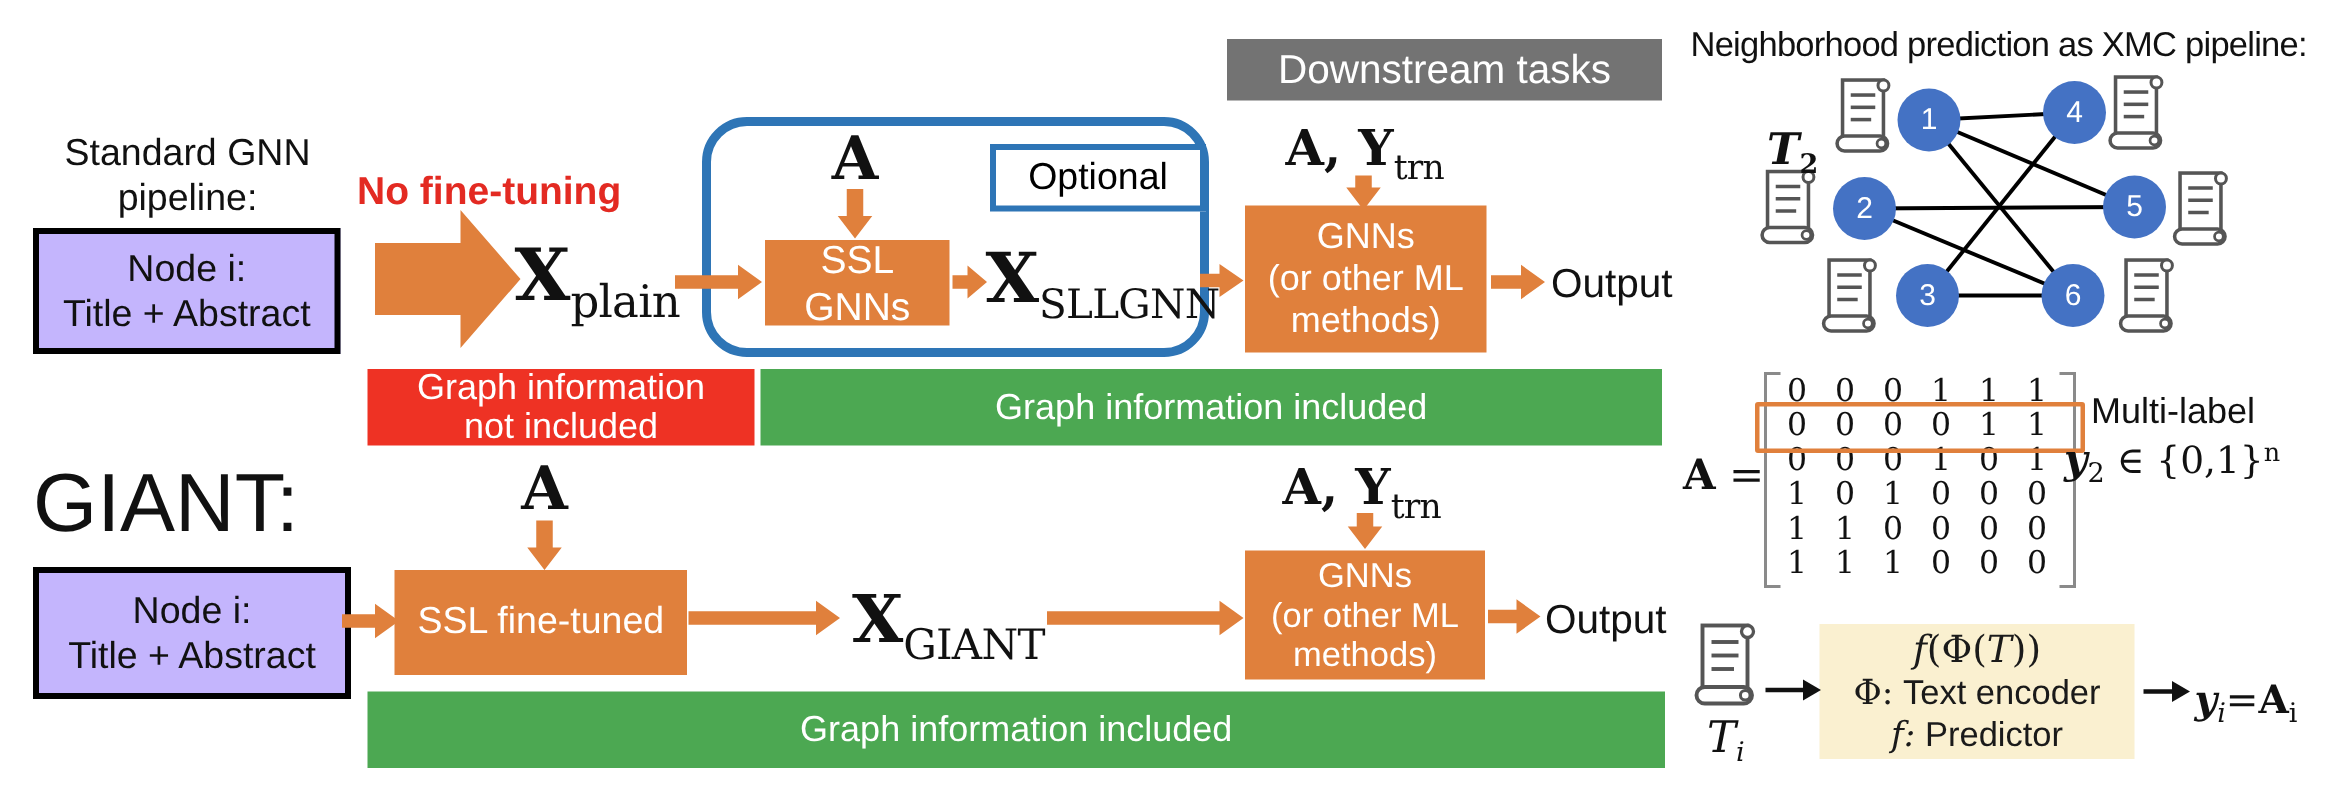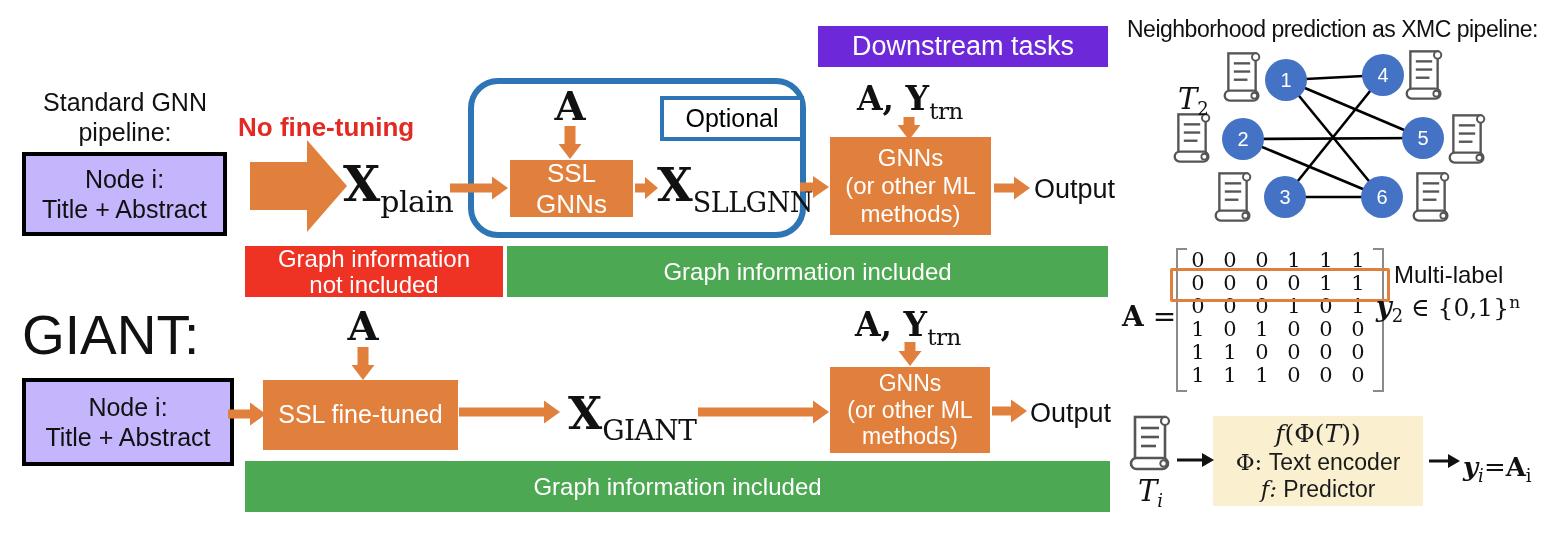--- a/index.html
+++ b/index.html
@@ -8,21 +8,21 @@
   .abs{position:absolute;}
   .center{display:flex;align-items:center;justify-content:center;text-align:center;}
   .nowrap{white-space:nowrap;}
   .serif{font-family:"DejaVu Serif",serif;}
   .it{font-style:italic;}
   .b{font-weight:700;}
   
   .node-box{background:#c4b5fd;border:4px solid #000;}
   .orange-box{background:#E0803C;color:#fff;}
   .band{color:#fff;}
-  .blue-banner{background:#6d28d9;color:#fff;}
+  .blue-banner{background:#737373;color:#fff;}
   .blue-outline{border:6px solid #2E75B6;border-radius:30px;background:transparent;}
   .optional-box{border:4px solid #2E75B6;background:#fff;color:#000;}
   .cream-box{background:#FAF0D0;color:#1a1a1a;align-items:center;}
   .node-circle{width:42px;height:42px;border-radius:50%;background:#4472C4;color:#fff;font-size:20px;}
   
   .mlabel{font-family:"DejaVu Serif",serif;font-weight:700;white-space:nowrap;line-height:1;}
   .mmain{font-size:46px;}
   .msub{font-size:28px;font-weight:400;display:inline-block;transform:translateY(11px);letter-spacing:-0.5px;}
   .ssub{font-size:18px;display:inline-block;transform:translateY(6px);}
   .ssup{font-size:17px;display:inline-block;transform:translateY(-8px);}
@@ -176,21 +176,21 @@
   </div>
 
   <div class="abs mlabel" style="left:855px;top:308px;">
     <span style="font-size:33px;">A, Y</span><span class="msub" style="font-size:23px;transform:translateY(9px);">trn</span>
   </div>
 
   <div class="abs nowrap" style="left:1030px;top:398px;font-size:27px;">Output</div>
 
   <div class="abs nowrap" style="left:1127px;top:16px;font-size:23px;letter-spacing:-0.5px;">Neighborhood prediction as XMC pipeline:</div>
 
-  <div class="abs serif it nowrap" style="left:1178px;top:82px;font-size:29px;">
+  <div class="abs serif it nowrap" style="left:1178px;top:82px;font-size:29px;font-weight:bold;">
     <span>T</span><span class="ssub" style="font-style:normal;">2</span>
   </div>
 
   <div class="abs node-circle center" style="left:1265px;top:59px;">
       <span>1</span>
     </div>
   <div class="abs node-circle center" style="left:1222px;top:118px;">
       <span>2</span>
     </div>
   <div class="abs node-circle center" style="left:1264px;top:176px;">

